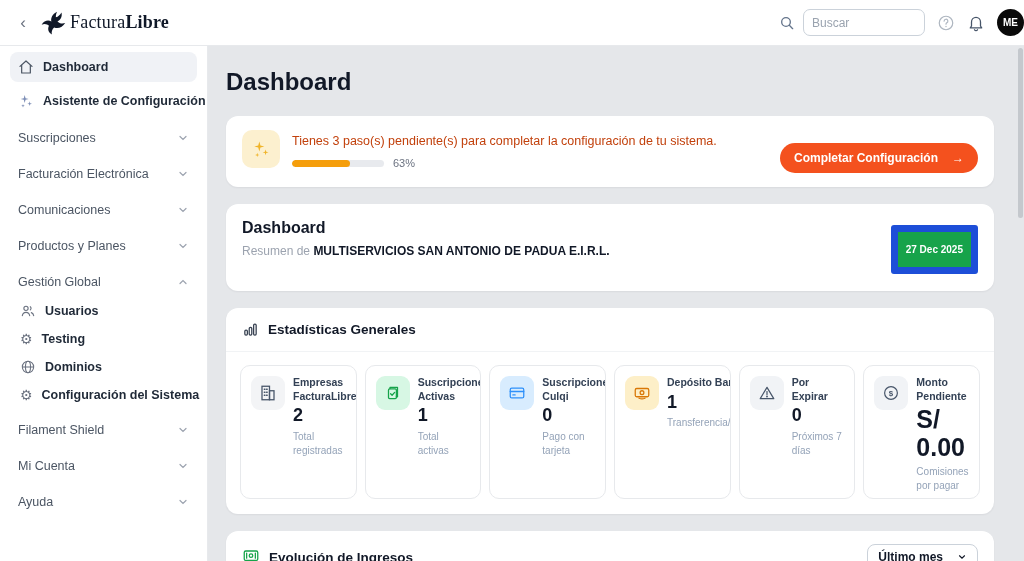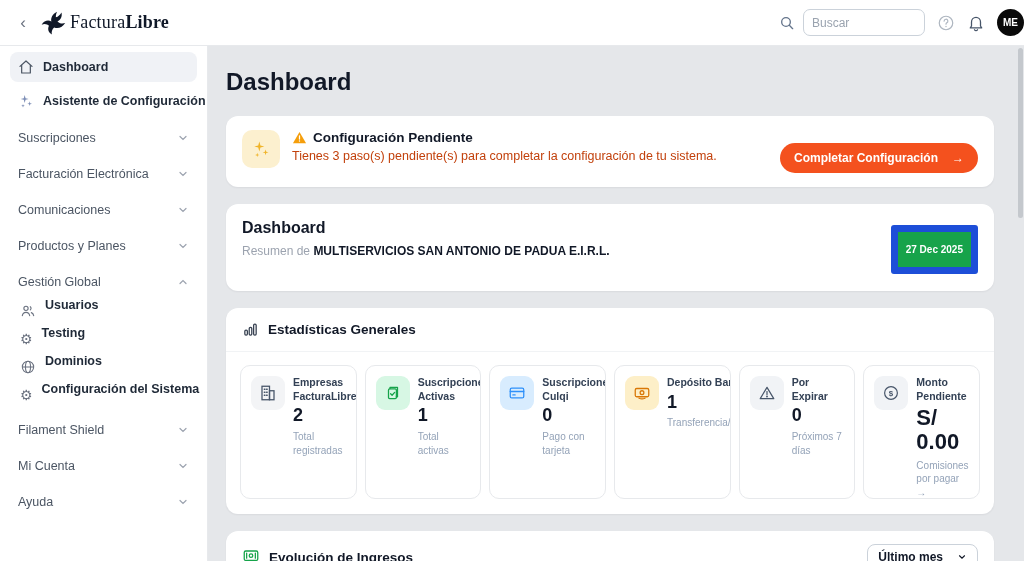--- a/index.html
+++ b/index.html
@@ -20,21 +20,21 @@
   .avatar { width:27px; height:27px; border-radius:50%; background:#0A0A0A; color:#fff; font-size:10px; font-weight:700; display:flex; align-items:center; justify-content:center; cursor:pointer; }
 
   
   .sidebar { position:absolute; left:0; top:46px; width:208px; bottom:0; background:#fff; border-right:1px solid #E7E9EC; padding:6px 10px; overflow:hidden; }
   .s-item { display:flex; align-items:center; gap:9px; height:30px; padding:0 8px; border-radius:8px; cursor:pointer; margin-bottom:4px; }
   .s-item.active { background:#F0F2F6; }
   .s-item .s-lbl { font-size:12.5px; font-weight:600; color:#1F2937; white-space:nowrap; }
   .s-ic { display:flex; align-items:center; color:#6B7280; }
   .s-group { display:flex; align-items:center; justify-content:space-between; height:28px; padding:0 8px; margin-top:8px; border-radius:8px; cursor:pointer; }
   .s-group .g-lbl { font-size:12.5px; font-weight:500; color:#4B5563; white-space:nowrap; }
-  .s-child { display:flex; gap:9px; height:26px; padding:0 8px 0 10px; border-radius:8px; cursor:pointer; margin-top:2px; }
+  .s-child { display:flex; align-items:center; gap:9px; height:26px; padding:0 8px 0 10px; border-radius:8px; cursor:pointer; margin-top:2px; }
   .s-child .s-lbl { font-size:12.5px; font-weight:600; color:#1F2937; white-space:nowrap; }
   .gear-glyph { font-size:14px; line-height:1; color:#6B7280; }
 
   
   .main { position:absolute; left:208px; top:46px; right:0; bottom:0; background:#E5E7EA; padding:16px 30px 0 18px; overflow:hidden; }
   .page-title { font-size:24px; font-weight:700; color:#111827; margin:6px 0 20px 0; }
   .card { background:#fff; border-radius:12px; box-shadow:0 1px 2px rgba(16,24,40,.06); }
 
   
   .alert-card { display:flex; align-items:flex-start; padding:14px 16px; margin-bottom:17px; }
@@ -61,21 +61,21 @@
   .card-head { display:flex; align-items:center; justify-content:space-between; padding:13px 16px; border-bottom:1px solid #F1F3F5; }
   .card-head-left { display:flex; align-items:center; gap:9px; }
   .card-head-title { font-size:13.5px; font-weight:700; color:#111827; }
   .stats-body { display:flex; gap:8px; padding:13px 14px 15px; }
   .stat-card { flex:1 1 0; min-width:0; border:1px solid #E7E9EC; border-radius:10px; padding:10px; height:134px; overflow:hidden; cursor:pointer; background:#fff; }
   .stat-top { display:flex; gap:8px; }
   .stat-iconbox { width:34px; height:34px; border-radius:9px; display:flex; align-items:center; justify-content:center; flex:0 0 auto; }
   .stat-col { flex:1; min-width:0; }
   .stat-label { font-size:10.5px; font-weight:600; color:#334155; line-height:1.3; }
   .stat-value { font-size:18px; font-weight:700; color:#111827; margin-top:3px; line-height:1.1; }
-  .stat-value.big { font-size:22px; }
+  .stat-value.big { font-size:25px; }
   .stat-sub { font-size:10px; color:#94A3B8; margin-top:4px; line-height:1.35; }
   .stat-link { font-size:10px; color:#334155; font-weight:500; }
   .nowrap { white-space:nowrap; }
 
   
   .chart-card { padding-bottom:40px; }
   .select-box { display:flex; align-items:center; gap:14px; border:1px solid #CBD2DA; border-radius:8px; padding:5px 10px; font-size:12px; font-weight:600; color:#111827; cursor:pointer; background:#fff; }
 
   .scrollbar-thumb { position:absolute; right:1px; top:48px; width:5px; height:170px; border-radius:3px; background:#C4C8CD; z-index:40; }
 
@@ -245,31 +245,27 @@
 
   <section class="card alert-card">
     <div class="alert-iconbox">
       <svg width="20" height="20" viewBox="0 0 24 24" fill="#F0B429">
           <path d="M10 3 l1.3 4.7 L16 9 l-4.7 1.3 L10 15 l-1.3-4.7 L4 9 l4.7-1.3 Z"></path>
           <path d="M17.5 12.5 l.8 2.7 2.7.8 -2.7.8 -.8 2.7 -.8-2.7 -2.7-.8 2.7-.8 Z"></path>
           <path d="M7.5 16.5 l.6 2 2 .6 -2 .6 -.6 2 -.6-2 -2-.6 2-.6 Z"></path>
         </svg>
     </div>
     <div class="alert-body">
-      <div class="alert-title-row">
-        <span>
-          <svg width="15" height="15" viewBox="0 0 24 24">
-              <path d="M12 3 L22.5 21 H1.5 Z" fill="#F59E0B"></path>
-              <path d="M12 9.5 v5" stroke="#fff" stroke-width="2" stroke-linecap="round"></path>
-              <circle cx="12" cy="17.6" r="1.1" fill="#fff"></circle>
-            </svg>
-        </span>
-        <span class="alert-title">Configuración Pendiente</span>
-      </div>
       <div class="alert-desc">Tienes 3 paso(s) pendiente(s) para completar la configuración de tu sistema.</div>
+      <div class="progress-row">
+        <div class="progress-track">
+          <div class="progress-fill" style="width: 63%; background: rgb(245, 158, 11);"></div>
+        </div>
+        <span class="progress-label">63%</span>
+      </div>
     </div>
     <button class="cta-btn" style="background: rgb(244, 81, 30);">
       <span>Completar Configuración</span>
       <span>→</span>
     </button>
   </section>
 
   <section class="card summary-card">
     <div>
       <div class="summary-title">Dashboard</div>

